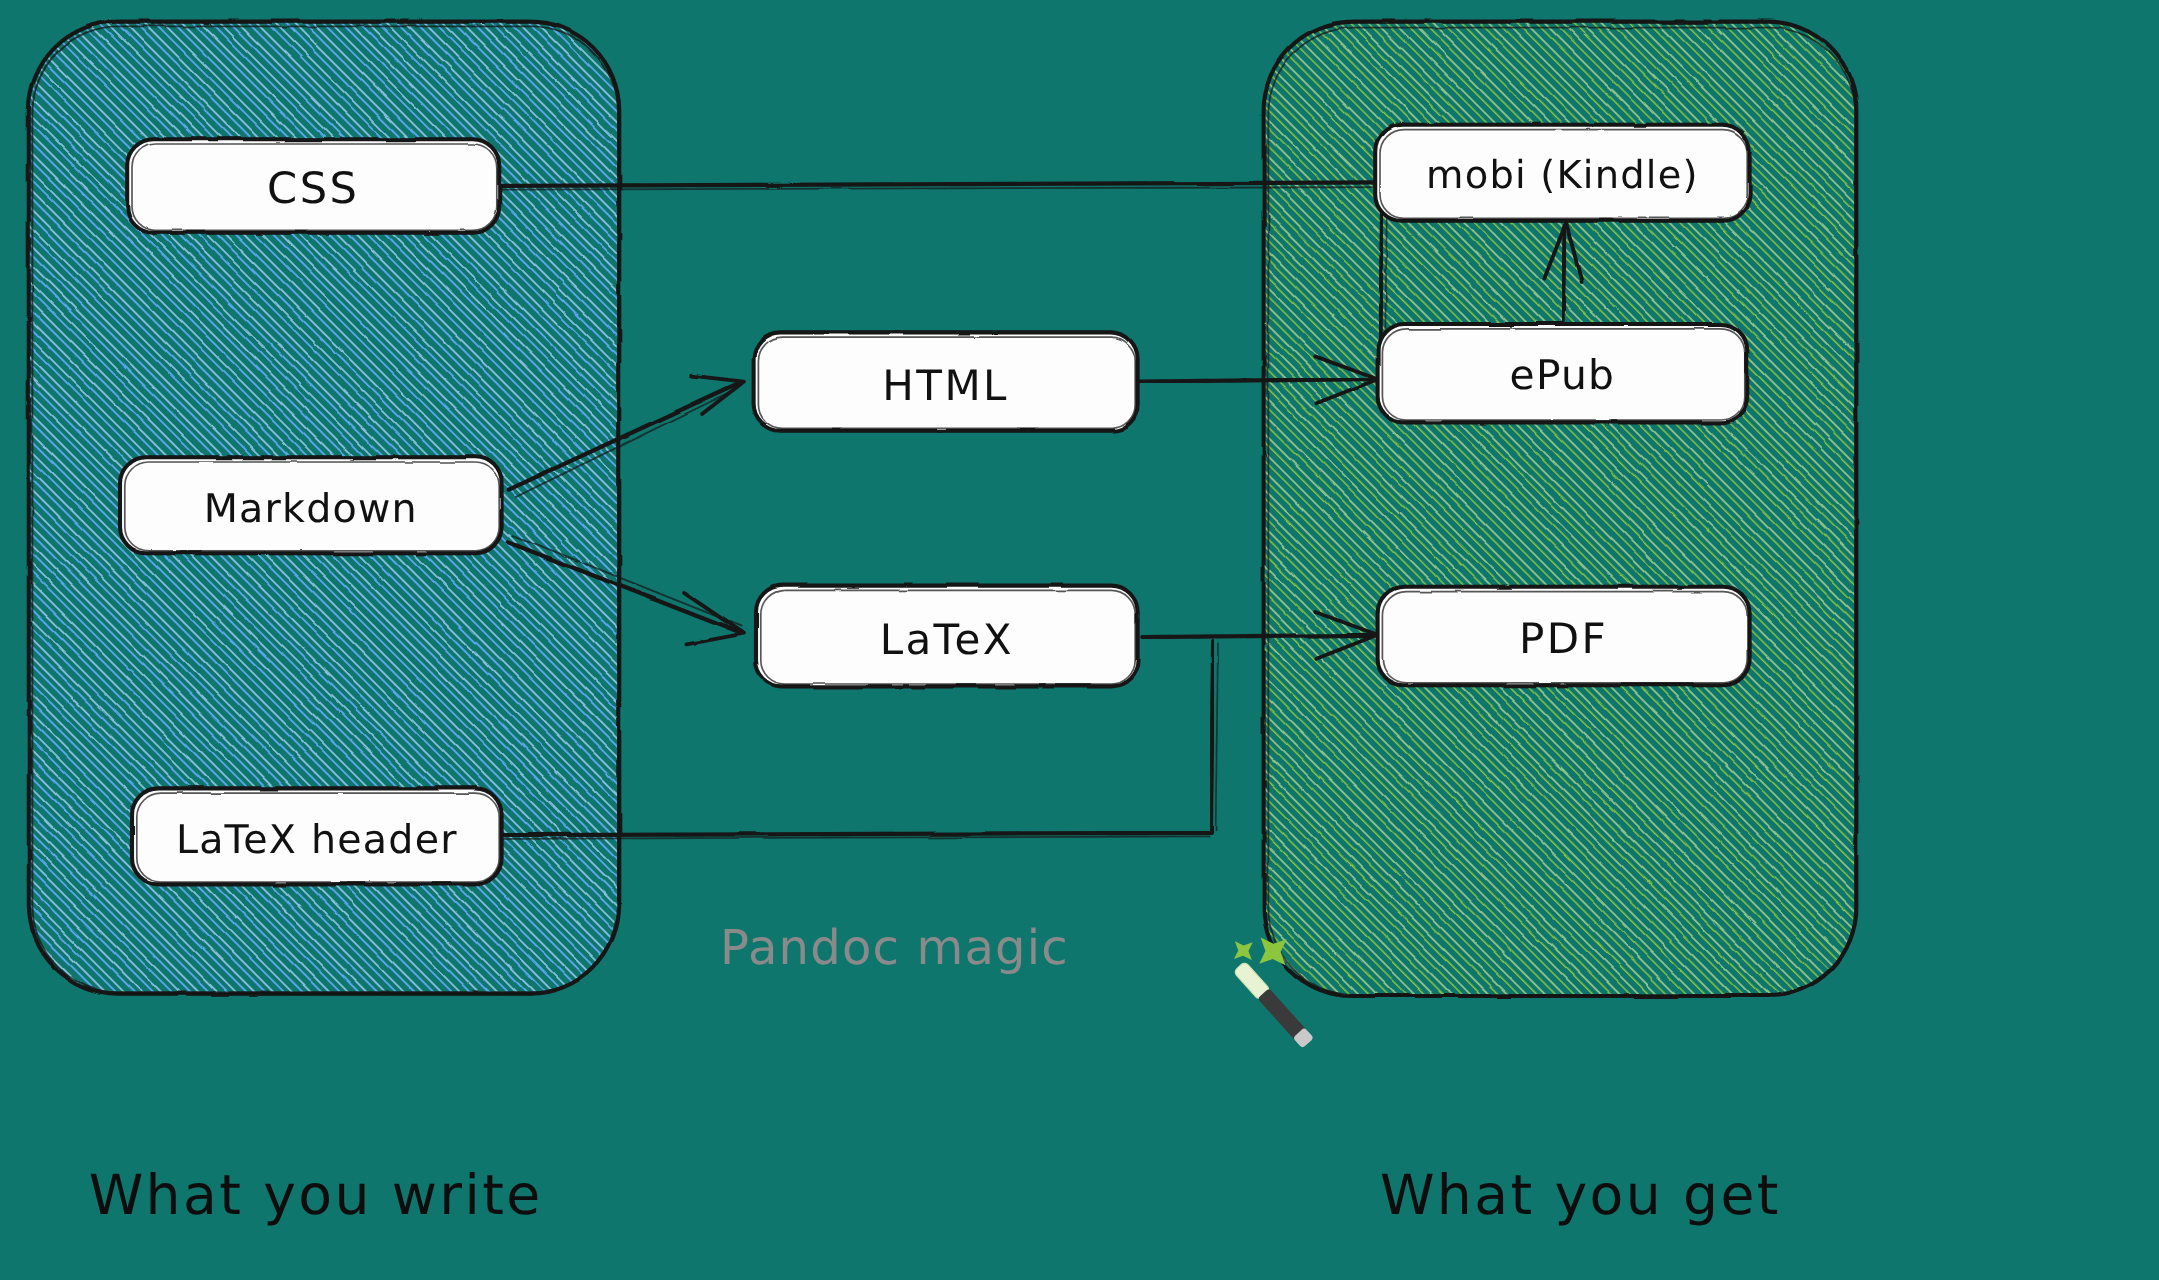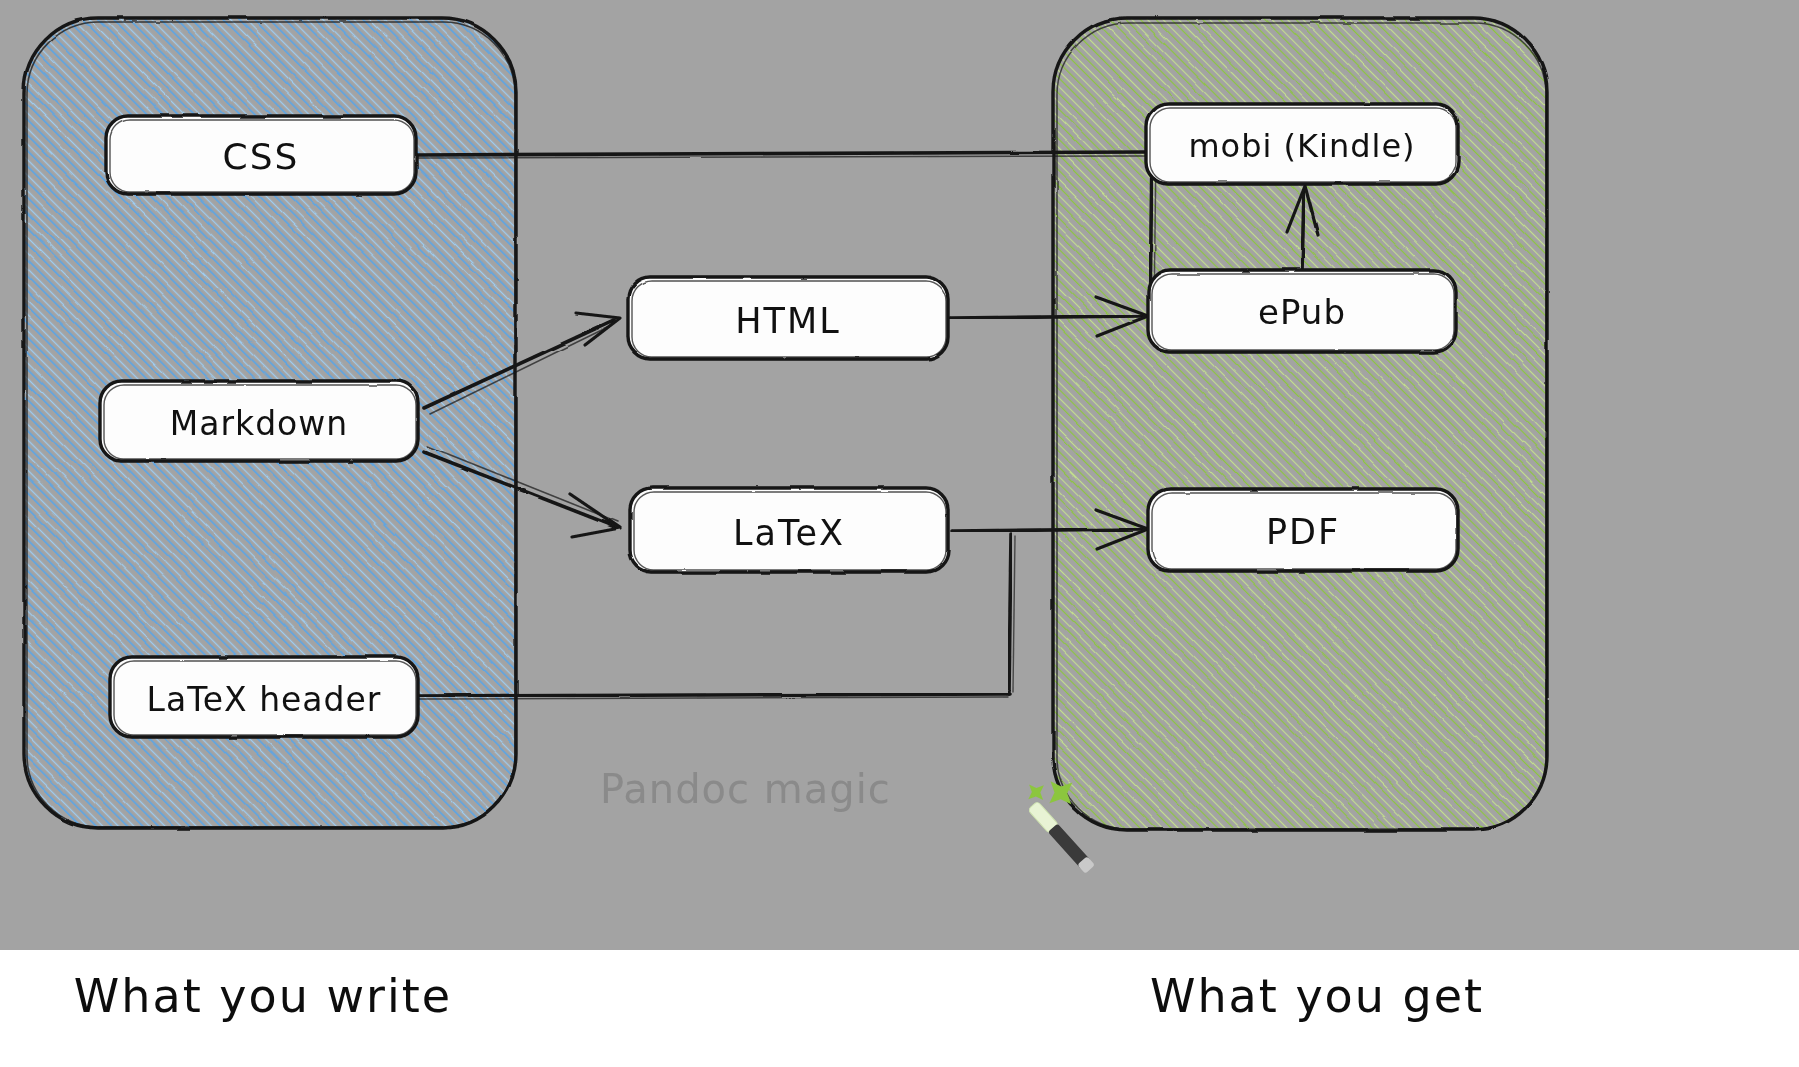--- a/index.html
+++ b/index.html
@@ -1,17 +1,17 @@
 <!DOCTYPE html>
 <html><head>
 <meta charset="utf-8">
 <style>
   html,body{margin:0;padding:0;background:#ffffff;}
   body{width:1799px;height:1067px;overflow:hidden;font-family:"DejaVu Sans",sans-serif;}
-  #stage{position:relative;width:1799px;height:950px;background:#a3a3a3;text-decoration:underline;}
+  #stage{position:relative;width:1799px;height:1067px;background:#0f766e;text-decoration:underline;}
   svg.layer{position:absolute;left:0;top:0;width:1799px;height:1067px;}
   .hand{font-family:"DejaVu Sans",sans-serif;font-weight:400;}
   text{ -webkit-font-smoothing:antialiased; }
 </style>
 </head>
 <body>
 
 <div id="stage">
 
   <svg class="layer" viewBox="0 0 1799 1067">

